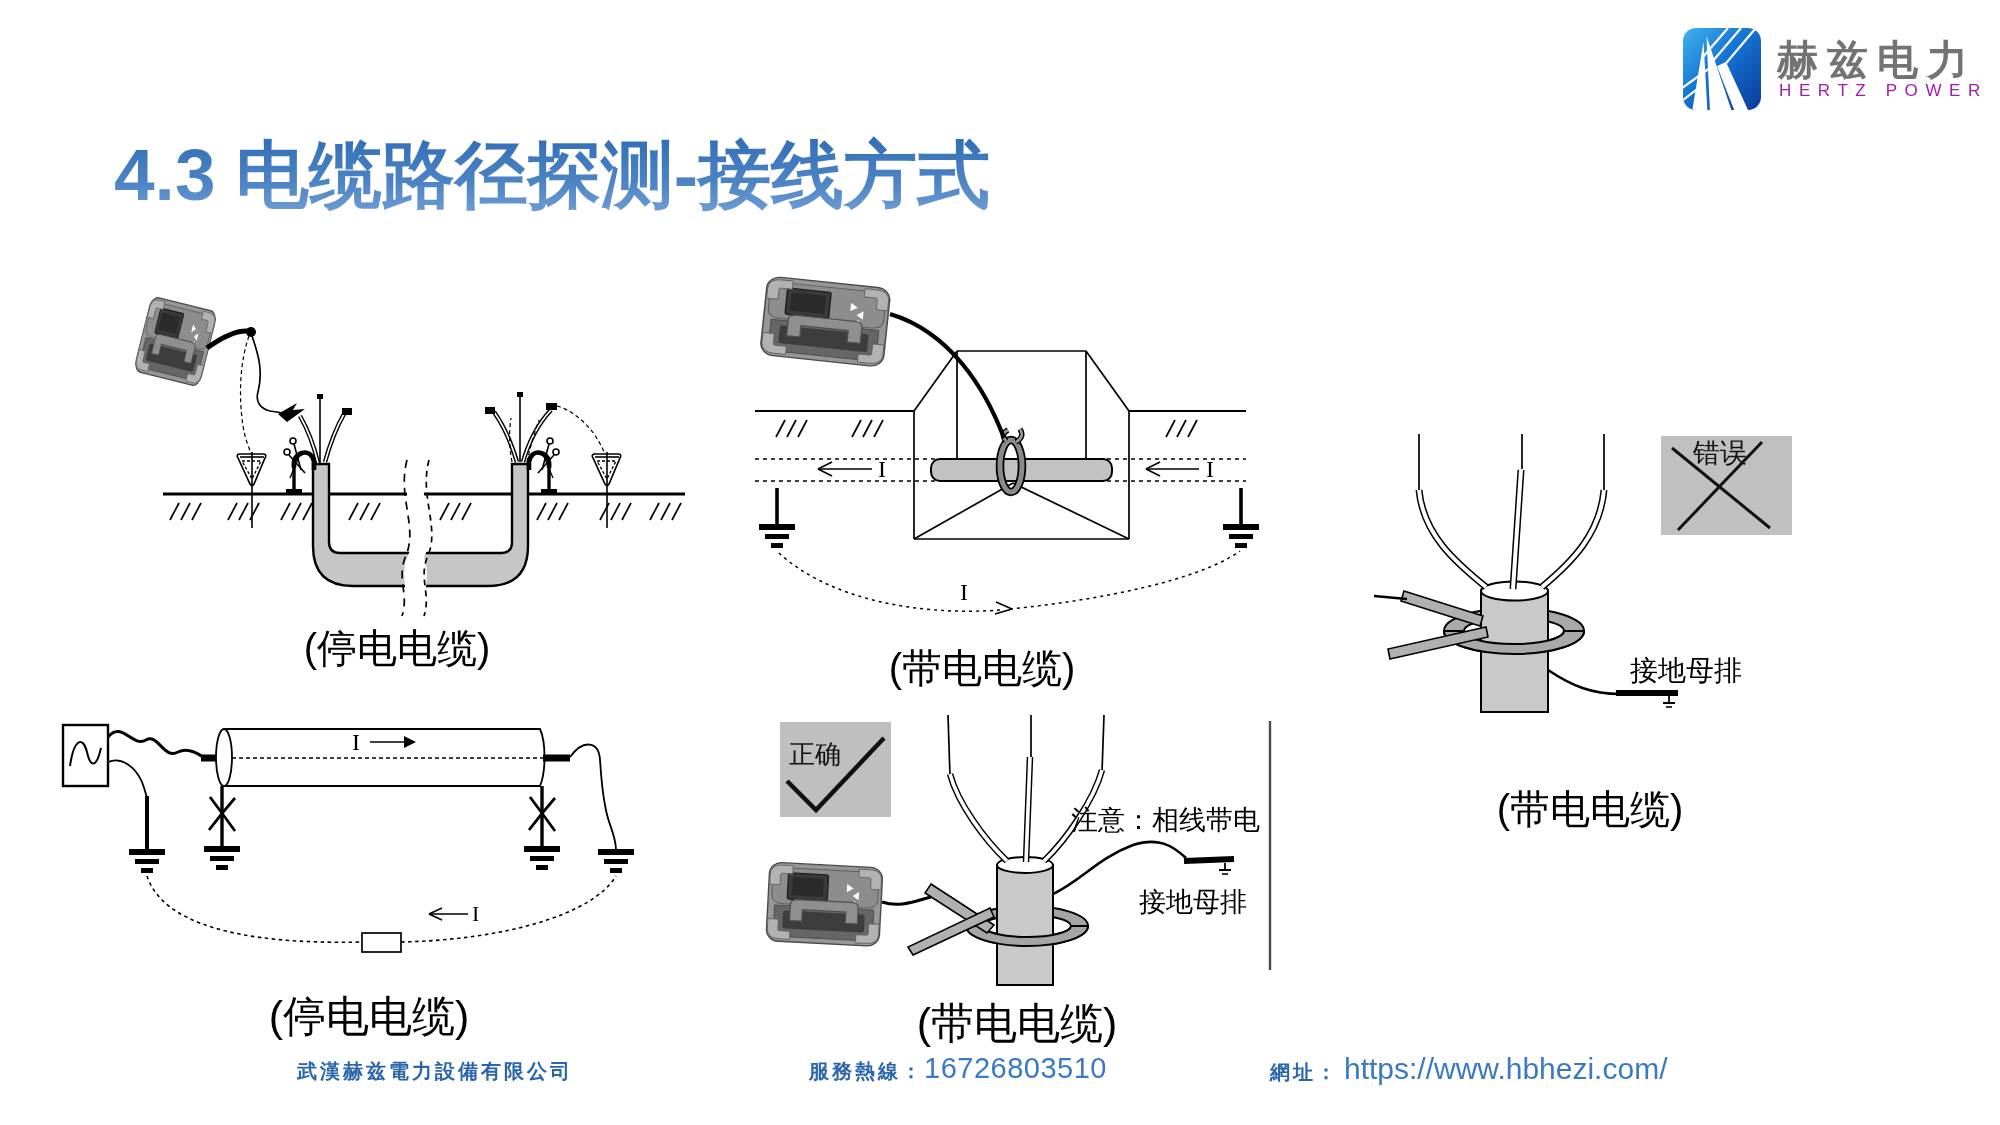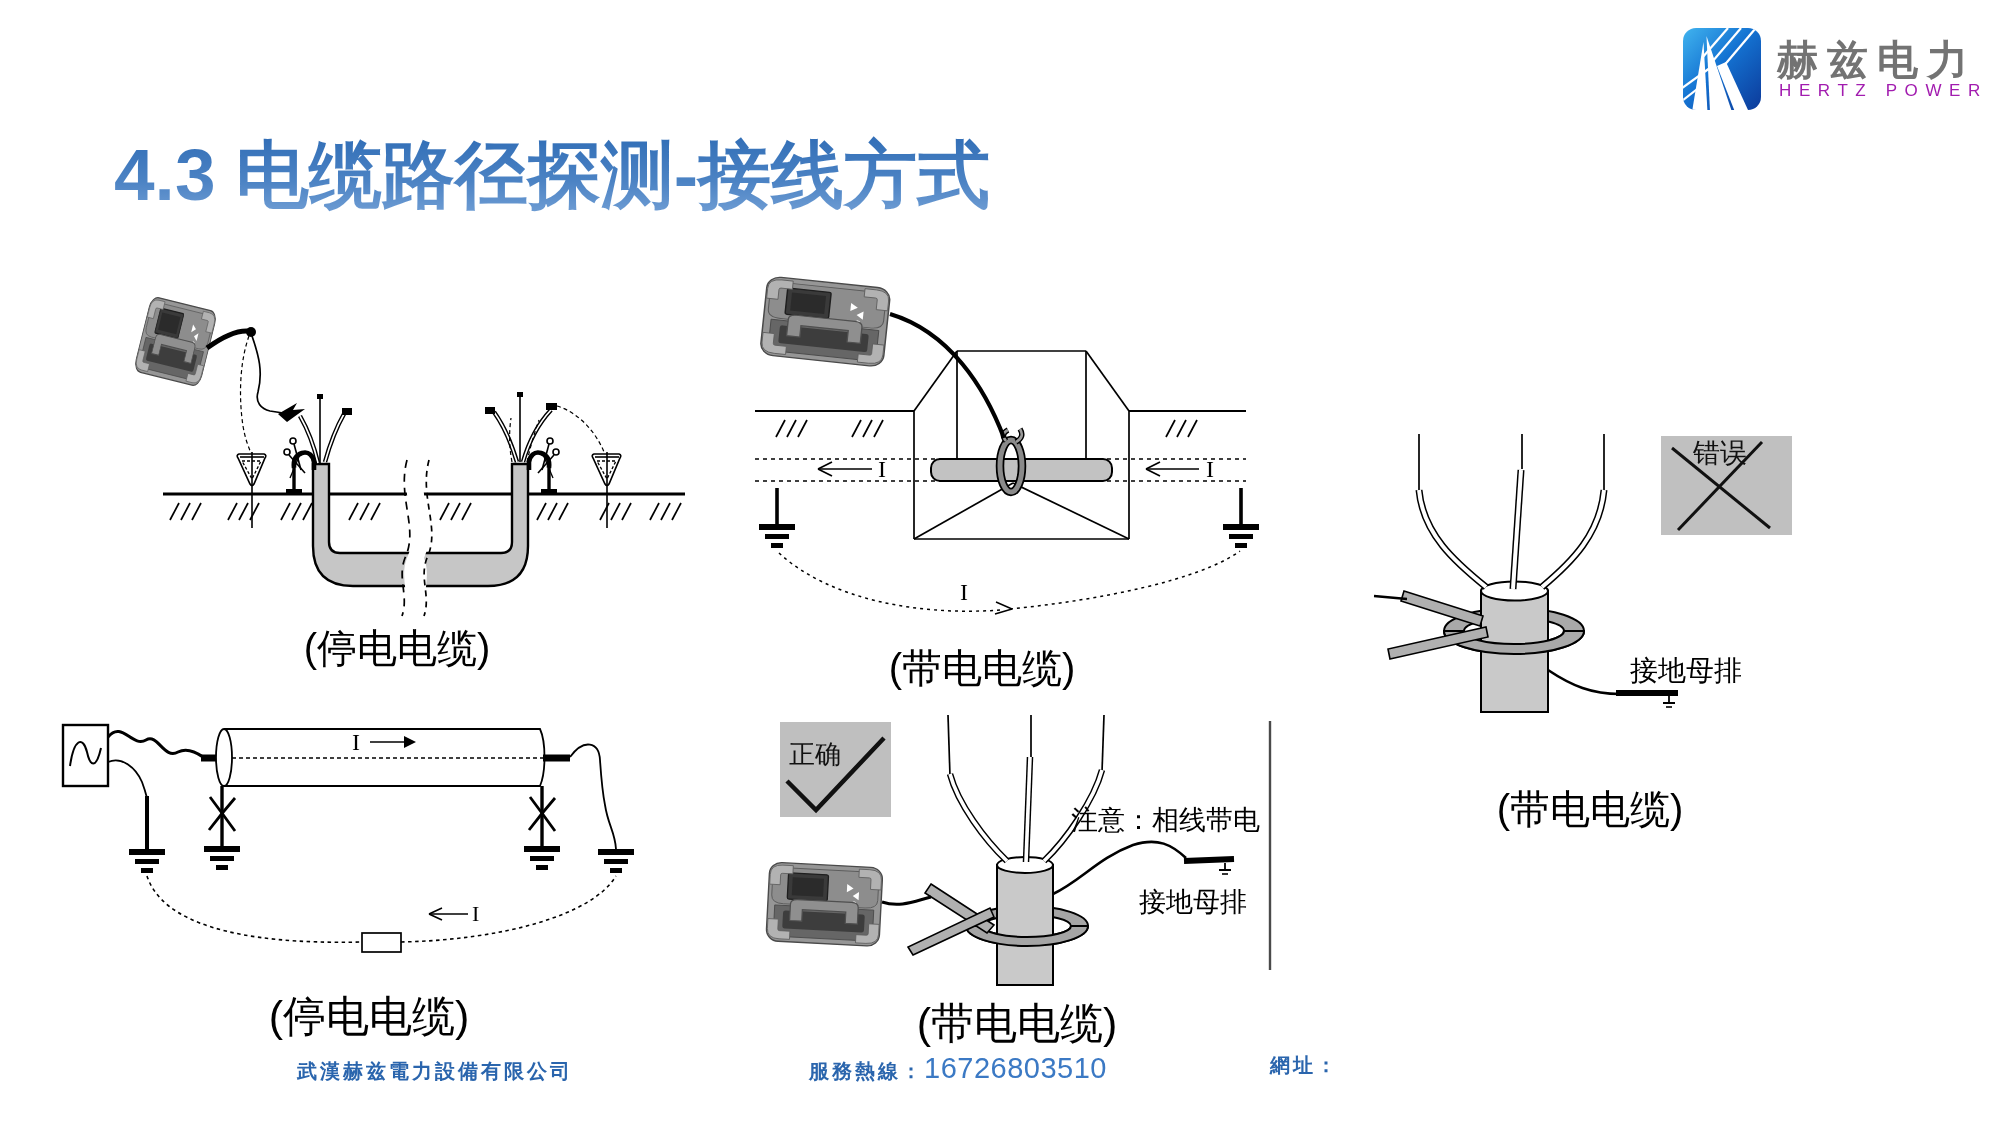--- a/index.html
+++ b/index.html
@@ -65,20 +65,21 @@
 
 <div class="abs footer-row" style="left:297px;top:1058px;">
   <span class="f-cjk">武漢赫兹電力設備有限公司</span>
 </div>
 <div class="abs footer-row" style="left:809px;top:1052px;">
   <span class="f-cjk">服務熱線：</span>
     <span class="f-num">16726803510</span>
 </div>
 <div class="abs footer-row" style="left:1270px;top:1052px;">
   <span class="f-cjk">網址：</span>
+    <span class="f-url" style="margin-left:5px;">https://www.hbhezi.com/</span>
 </div>
 
 <svg class="abs" style="left:0;top:0;" width="2000" height="1125" viewBox="0 0 2000 1125">
   <defs>
 
     <g id="dev">
       <rect x="0" y="0" width="130" height="96" rx="14" fill="#969696" stroke="#4a4a4a" stroke-width="1.6"></rect>
       <path d="M4,22 Q4,6 20,6 L110,6 Q126,6 126,22 L126,40 Q126,50 112,50 L18,50 Q4,50 4,40 Z" fill="#8d8d8d" stroke="#5a5a5a" stroke-width="1.1"></path>
       <path d="M8,52 L122,52 L122,78 Q122,90 108,90 L22,90 Q8,90 8,78 Z" fill="#666666" stroke="#474747" stroke-width="1"></path>
       <rect x="18" y="58" width="94" height="22" rx="3" fill="#3d3d3d"></rect>

